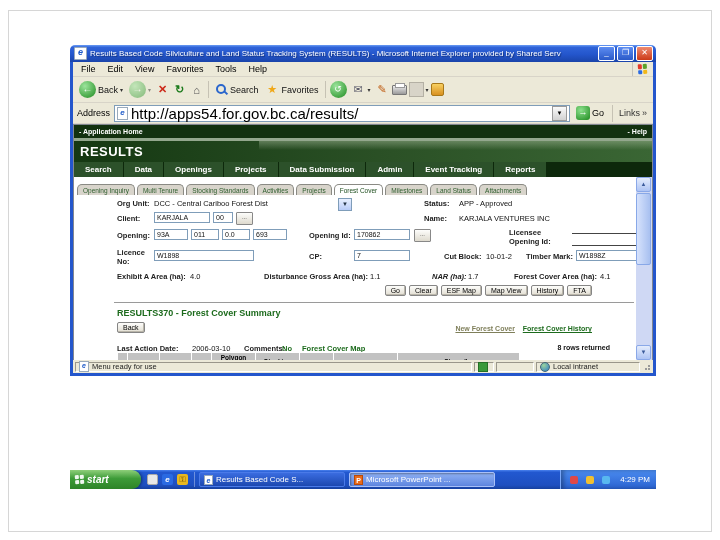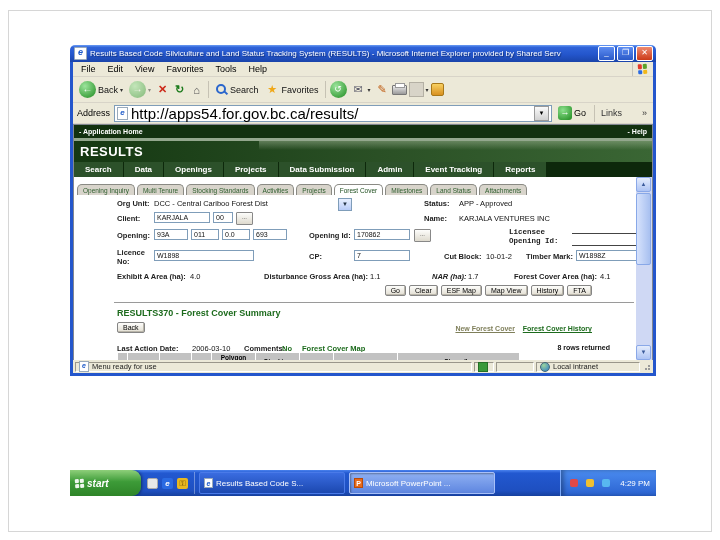--- a/index.html
+++ b/index.html
@@ -41,21 +41,21 @@
   .gray-box{width:13px;height:13px;background:#d8d4c8;border:1px solid #b4b0a4;}
   .msgr{width:11px;height:11px;border-radius:2px;background:linear-gradient(#f8d060,#d89020);border:1px solid #a87818;}
 
   
   .addressbar{height:20px;display:flex;align-items:center;gap:4px;padding:0 4px;border-bottom:1px solid #d8d4c8;font-size:9px;}
   .addr-field{flex:1;height:15px;background:#fff;border:1px solid #7f9db9;display:flex;align-items:center;padding:0 2px;gap:3px;}
   .page-ico{width:9px;height:11px;background:#fff;border:1px solid #9ab;color:#1a58c8;font-size:8px;line-height:10px;text-align:center;font-weight:bold;font-style:italic;}
   .addr-url{font-size:15px;color:#000;flex:1;white-space:nowrap;overflow:hidden;}
   .addr-drop{width:13px;height:13px;background:linear-gradient(#fafafa,#d2d2d2);border:1px solid #9a9a9a;font-size:6px;text-align:center;line-height:12px;}
   .go-circle{width:14px;height:14px;border-radius:3px;background:radial-gradient(circle at 35% 30%,#8ce08c,#1e8a1e);color:#fff;font-size:9px;line-height:13px;text-align:center;}
-  .links-cap{display:flex;align-items:center;gap:20px;color:#333;padding-right:2px;}
+  .links-cap{display:flex;align-items:center;gap:2px;color:#333;padding-right:2px;}
 
   
   .page{flex:1;position:relative;background:#fff;border:1px solid #828790;border-bottom:none;overflow:hidden;}
   .banner{height:13px;background:#12310f;color:#fff;font-size:7px;font-weight:bold;display:flex;justify-content:space-between;align-items:center;padding:0 5px;}
   .results-band{height:21px;border-top:3px solid #93a78d;background:linear-gradient(90deg,#153812,#2b5126 55%,#3a6634);position:relative;display:flex;align-items:center;}
   .results-band::after{content:'';position:absolute;left:32%;right:0;top:0;height:9px;background:linear-gradient(180deg,rgba(170,190,158,.45),rgba(170,190,158,0));}
   .results-title{color:#fff;font-weight:bold;font-size:13px;letter-spacing:.5px;padding-left:6px;}
   .nav-row{height:15px;background:#0d280b;display:flex;gap:1px;}
   .nav-item{background:#2c512a;color:#fff;font-weight:bold;font-size:8px;display:flex;align-items:center;padding:0 11px;white-space:nowrap;}
 
@@ -119,21 +119,21 @@
   .seg-main{flex:1;}
   .mini-ie{width:8px;height:9px;background:#fff;border:1px solid #9ab;color:#1a58c8;font-size:7px;line-height:8px;text-align:center;font-weight:bold;font-style:italic;}
   .globe{width:8px;height:8px;border-radius:50%;background:radial-gradient(circle at 35% 30%,#9cd49c,#2a7ac8);border:1px solid #467;}
   .green-sq{width:8px;height:8px;background:#3a9a3a;border:1px solid #267026;}
   .grip{width:9px;height:9px;background:
     radial-gradient(circle 1px at 7px 7px,#999 1px,transparent 1.5px),
     radial-gradient(circle 1px at 4px 7px,#999 1px,transparent 1.5px),
     radial-gradient(circle 1px at 7px 4px,#999 1px,transparent 1.5px);}
 
   
-  .taskbar{position:absolute;left:70px;top:470px;width:586px;height:26px;background:linear-gradient(180deg,#4a82ee 0%,#2258d0 12%,#1e4fc0 80%,#16409e 100%);display:flex;align-items:stretch;overflow:hidden;}
+  .taskbar{position:absolute;left:70px;top:470px;width:586px;height:19px;background:linear-gradient(180deg,#4a82ee 0%,#2258d0 12%,#1e4fc0 80%,#16409e 100%);display:flex;align-items:stretch;overflow:hidden;}
   .start-btn{width:58px;background:linear-gradient(180deg,#8ecf7a,#3d9b38 45%,#2e8428);border-radius:0 9px 9px 0;color:#fff;font-weight:bold;font-style:italic;font-size:10px;display:flex;align-items:center;gap:3px;padding:0 8px 0 5px;box-shadow:1px 0 3px rgba(0,0,0,.45);flex:0 0 auto;}
   .start-flag{width:9px;height:9px;display:grid;grid-template-columns:4px 4px;grid-gap:1px;transform:rotate(-4deg);}
   .start-flag i{border-radius:1px;background:#fff;opacity:.92;}
   .ql{display:flex;align-items:center;gap:4px;padding:0 6px;flex:0 0 auto;}
   .ql-ico{width:11px;height:11px;border-radius:2px;font-size:8px;line-height:11px;text-align:center;color:#fff;}
   .ql-ie{background:#2a6ae2;font-style:italic;font-weight:bold;}
   .ql-doc{background:#e8e8e8;color:#555;border:1px solid #aaa;box-sizing:border-box;}
   .ql-lock{background:#e8b820;color:#6a4a00;}
   .tbar-sep{width:1px;background:rgba(255,255,255,.35);margin:2px 0;flex:0 0 auto;}
   .task{width:136px;margin:2px 0 2px 4px;border-radius:2px;display:flex;align-items:center;gap:3px;padding:0 4px;font-size:8px;color:#fff;overflow:hidden;white-space:nowrap;flex:0 0 auto;}
@@ -283,21 +283,21 @@
             <span class="fx" style="left:345px;top:19px;">KARJALA VENTURES INC</span>
 
             <span class="fx lbl" style="left:3px;top:36px;">Opening:</span>
             <span class="inp" style="left:40px;top:34px;width:34px;">93A</span>
             <span class="inp" style="left:77px;top:34px;width:28px;">011</span>
             <span class="inp" style="left:108px;top:34px;width:28px;">0.0</span>
             <span class="inp" style="left:139px;top:34px;width:34px;">693</span>
             <span class="fx lbl" style="left:195px;top:36px;">Opening Id:</span>
             <span class="inp" style="left:240px;top:34px;width:56px;">170862</span>
             <span class="browse" style="left:300px;top:34px;">...</span>
-            <span class="fx lbl" style="left:395px;top:33px;width:58px;white-space:normal;line-height:1.25;font-family:Liberation Mono, monospace;">Licensee Opening Id:</span>
+            <span class="fx lbl" style="left:395px;top:33px;width:58px;white-space:normal;line-height:1.25;">Licensee Opening Id:</span>
             <span class="uline" style="left:458px;top:29px;width:96px;"></span>
             <span class="uline" style="left:458px;top:41px;width:96px;"></span>
 
             <span class="fx lbl" style="left:3px;top:53px;width:34px;white-space:normal;line-height:1.25;">Licence No:</span>
             <span class="inp" style="left:40px;top:55px;width:100px;">W1898</span>
             <span class="fx lbl" style="left:195px;top:57px;">CP:</span>
             <span class="inp" style="left:240px;top:55px;width:56px;">7</span>
             <span class="fx lbl" style="left:330px;top:57px;">Cut Block:</span>
             <span class="fx" style="left:372px;top:57px;">10-01-2</span>
             <span class="fx lbl" style="left:412px;top:57px;">Timber Mark:</span>

